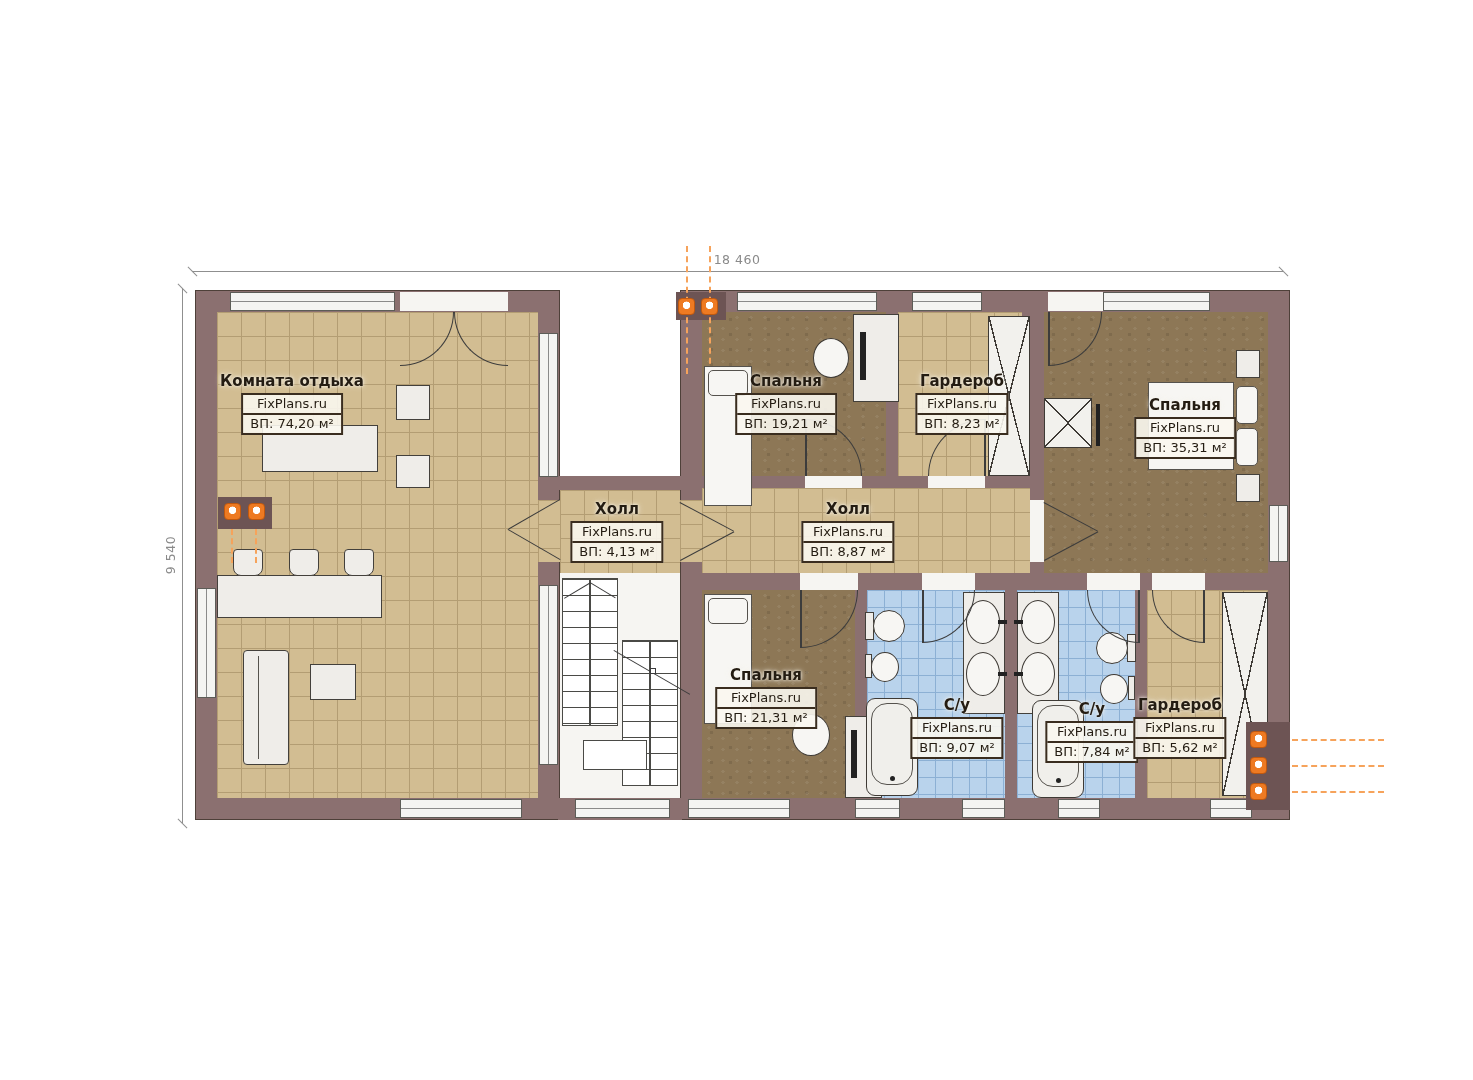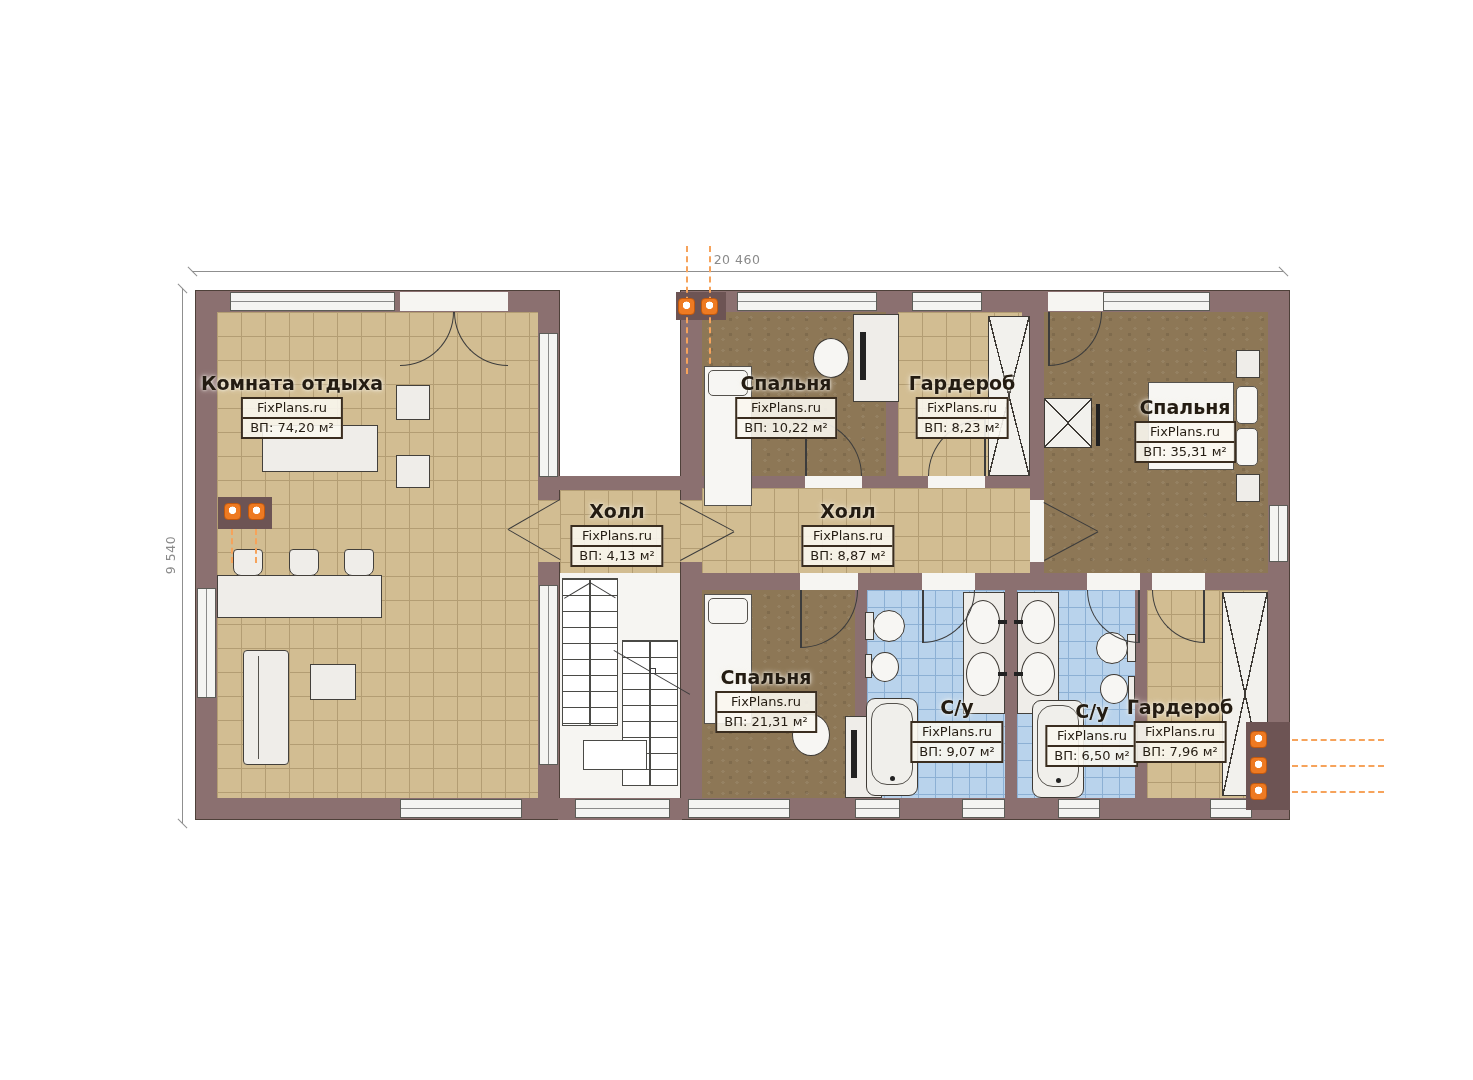--- a/index.html
+++ b/index.html
@@ -53,39 +53,39 @@
   .oval{background:#f7f6f3;border:1.4px solid #3e3a35;border-radius:50%;box-sizing:border-box;}
   .dot{background:#222;border-radius:50%;}
   .bar{background:#222;}
   
   .sconce{width:17px;height:17px;border-radius:4px;border:1px solid #c2590e;box-sizing:border-box;
           background:radial-gradient(circle at 50% 42%, #ffffff 0 3.5px, #ee7a22 4px);}
   .dv{width:0;border-left:2px dashed #f6a35b;}
   .dh{height:0;border-top:2px dashed #f6a35b;}
   
   .rlabel{position:absolute;text-align:center;transform:translateX(-50%);z-index:40;white-space:nowrap;}
-  .rl-name{font-size:19px;font-weight:bold;color:#241c12;text-shadow:0 0 3px rgba(248,245,238,.95), 0 0 6px rgba(248,245,238,.8);}
+  .rl-name{font-size:15px;font-weight:bold;color:#241c12;text-shadow:0 0 3px rgba(248,245,238,.95), 0 0 6px rgba(248,245,238,.8);}
   .rl-frame{display:inline-block;border:2px solid #3a2d1f;background:rgba(250,247,240,.90);margin-top:3px;}
   .rl-row1{border-bottom:2px solid #3a2d1f;padding:0 7px;font-size:13px;line-height:18px;color:#241c12;}
   .rl-row2{padding:0 7px;font-size:13px;line-height:18px;color:#241c12;}
   
   .dimline-h{border-top:1px solid #8f8f8f;}
   .dimline-v{border-left:1px solid #8f8f8f;}
   .tick{width:13px;height:0;border-top:1.6px solid #8f8f8f;transform-origin:50% 50%;}
   .dimtext{font-size:12.5px;color:#8a8a8a;letter-spacing:.5px;}
 </style>
 </head>
 <body>
 
 <div class="stage">
 
   <div class="abs dimline-h" style="left:192px;top:271px;width:1091px;height:0;"></div>
   <div class="abs tick" style="left:186px;top:271px;transform:rotate(45deg);"></div>
   <div class="abs tick" style="left:1277px;top:271px;transform:rotate(45deg);"></div>
-  <div class="abs dimtext" style="left:737px;top:252px;transform:translateX(-50%);">20 460</div>
+  <div class="abs dimtext" style="left:737px;top:252px;transform:translateX(-50%);">18 460</div>
 
   <div class="abs dimline-v" style="left:182px;top:288px;width:0;height:535px;"></div>
   <div class="abs tick" style="left:176px;top:288px;transform:rotate(45deg);"></div>
   <div class="abs tick" style="left:176px;top:823px;transform:rotate(45deg);"></div>
   <div class="abs dimtext" style="left:170px;top:555px;transform:translate(-50%,-50%) rotate(-90deg);">9 540</div>
 
   <div class="abs wallblock" style="left:195px;top:290px;width:365px;height:530px;"></div>
   <div class="abs wallblock" style="left:680px;top:290px;width:610px;height:530px;"></div>
   <div class="abs wallstrip" style="left:558px;top:476px;width:124px;height:14px;"></div>
   <div class="abs wallstrip" style="left:558px;top:798px;width:124px;height:22px;"></div>
@@ -247,21 +247,21 @@
     <div class="rl-frame">
       <div class="rl-row1">FixPlans.ru</div>
       <div class="rl-row2">ВП: 74,20 м²</div>
     </div>
   </div>
 
   <div class="rlabel" style="left:786px;top:372px;">
     <div class="rl-name">Спальня</div>
     <div class="rl-frame">
       <div class="rl-row1">FixPlans.ru</div>
-      <div class="rl-row2">ВП: 10,22 м²</div>
+      <div class="rl-row2">ВП: 19,21 м²</div>
     </div>
   </div>
 
   <div class="rlabel" style="left:962px;top:372px;">
     <div class="rl-name">Гардероб</div>
     <div class="rl-frame">
       <div class="rl-row1">FixPlans.ru</div>
       <div class="rl-row2">ВП: 8,23 м²</div>
     </div>
   </div>
@@ -303,25 +303,25 @@
     <div class="rl-frame">
       <div class="rl-row1">FixPlans.ru</div>
       <div class="rl-row2">ВП: 9,07 м²</div>
     </div>
   </div>
 
   <div class="rlabel" style="left:1092px;top:700px;">
     <div class="rl-name">С/у</div>
     <div class="rl-frame">
       <div class="rl-row1">FixPlans.ru</div>
-      <div class="rl-row2">ВП: 6,50 м²</div>
+      <div class="rl-row2">ВП: 7,84 м²</div>
     </div>
   </div>
 
   <div class="rlabel" style="left:1180px;top:696px;">
     <div class="rl-name">Гардероб</div>
     <div class="rl-frame">
       <div class="rl-row1">FixPlans.ru</div>
-      <div class="rl-row2">ВП: 7,96 м²</div>
+      <div class="rl-row2">ВП: 5,62 м²</div>
     </div>
   </div>
 
 </div>
 
 </body></html>

